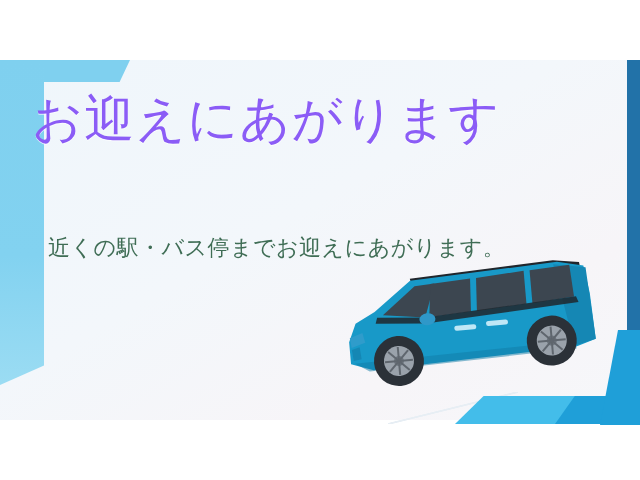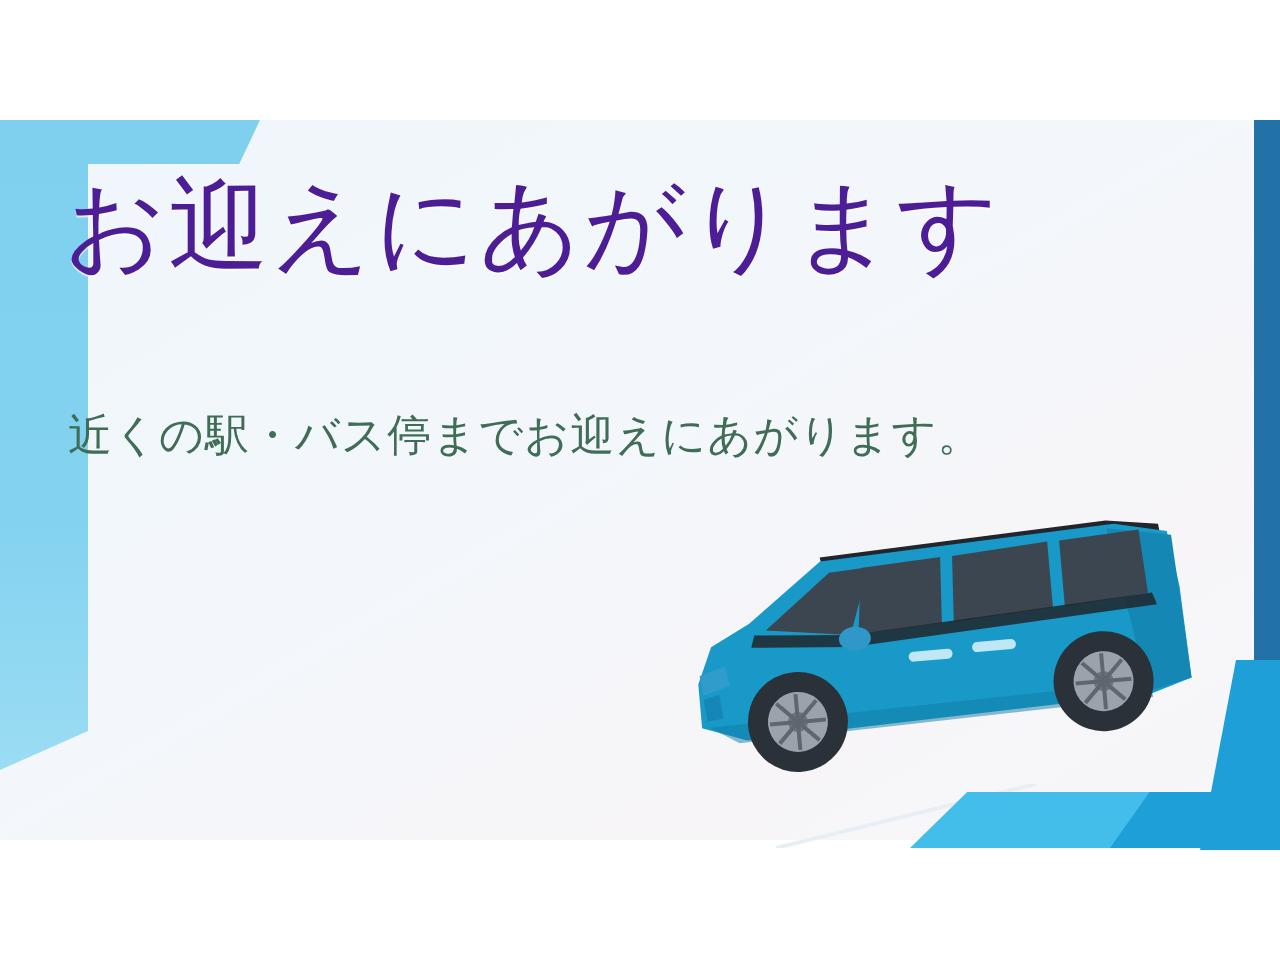--- a/index.html
+++ b/index.html
@@ -70,33 +70,34 @@
     clip-path:polygon(0 0,100% 0,92% 100%,0 100%);
   }
   .bracket-stem{
     position:absolute;left:0;top:60px;width:44px;height:325px;
     background:linear-gradient(to bottom,#7fd0ef 0%,#82d2f0 60%,#9bdcf3 100%);
     clip-path:polygon(0 0,100% 0,100% 94%,0 100%);
   }
 
   
   .headline{
-    position:absolute;left:32px;top:88px;
+    position:absolute;left:32px;top:98px;
     font-size:50px;line-height:1;letter-spacing:1px;
-    color:#4c1d95;
-    font-family:Liberation Sans, sans-serif;
+    color:#8b5cf6;
+    font-family:Liberation Mono, monospace;
     text-shadow:0 1px 0 rgba(255,255,255,.7);
     white-space:nowrap;
   }
   .sub{
-    position:absolute;left:34px;
+    position:absolute;left:48px;
     font-size:22px;line-height:1.05;letter-spacing:.5px;
     color:#3f6d55;
-    font-family:Liberation Mono, monospace;
+    font-family:Liberation Serif, serif;
     white-space:nowrap;
+    margin-top:28px;
   }
   .sub1{top:208px;}
   .sub2{top:247px;}
 
   
   .car{position:absolute;left:322px;top:258px;width:288px;height:132px;}
   .car svg{display:block;width:288px;height:132px;}
 </style>
 </head>
 <body>

